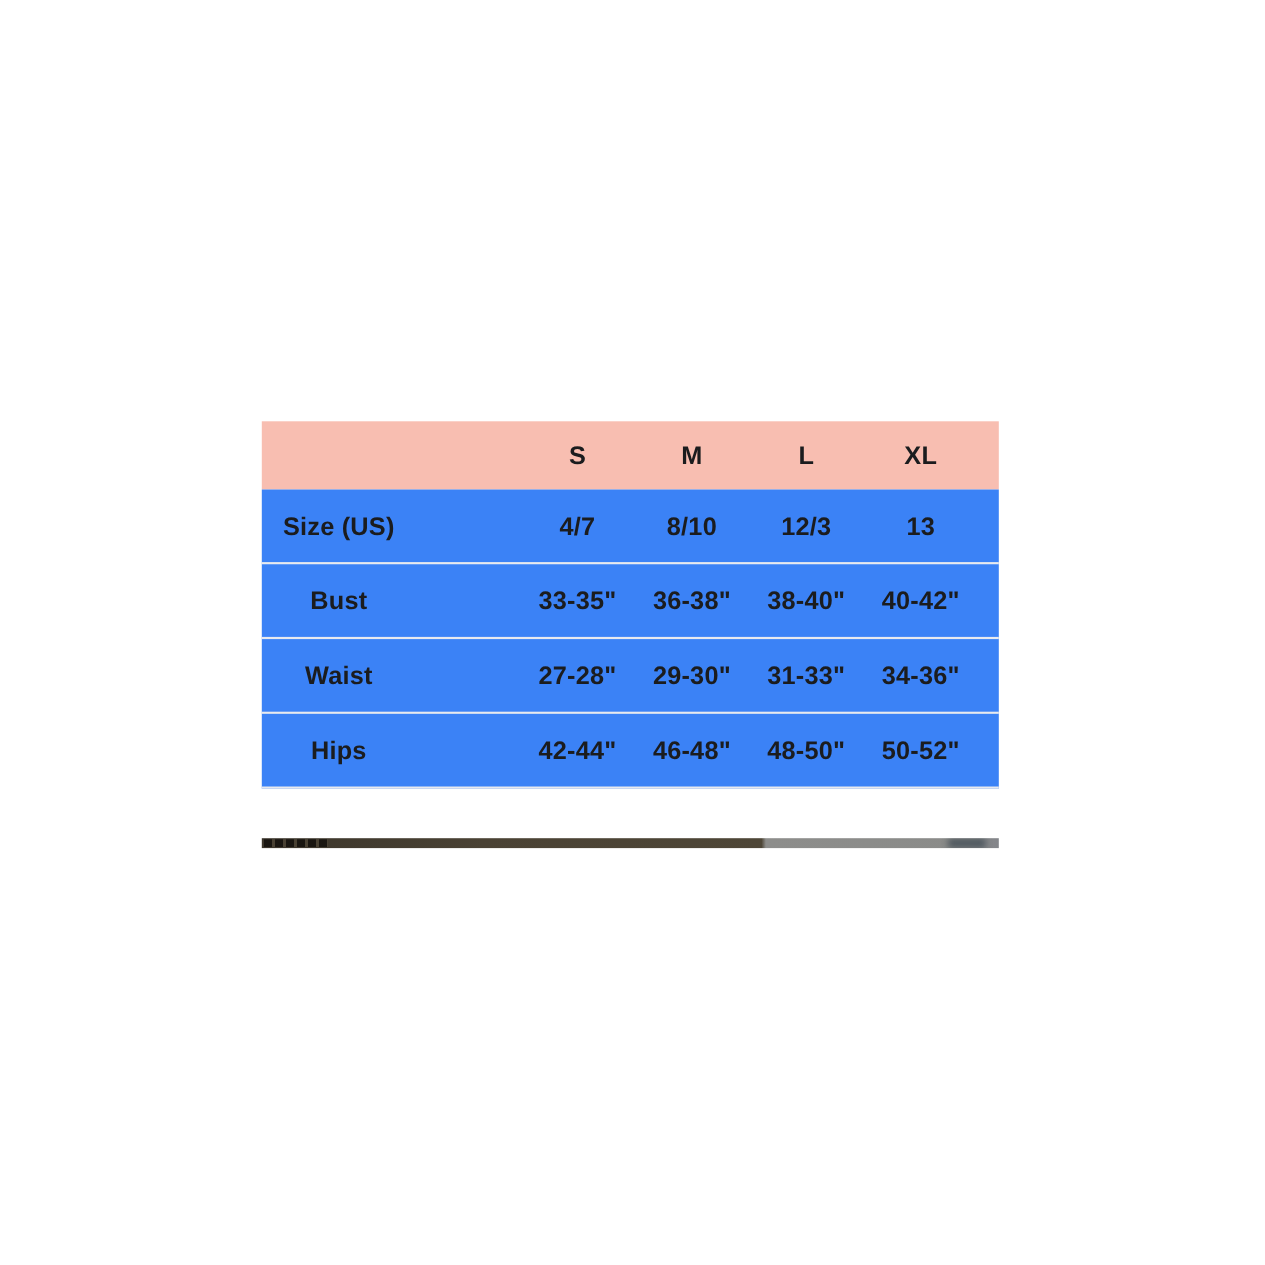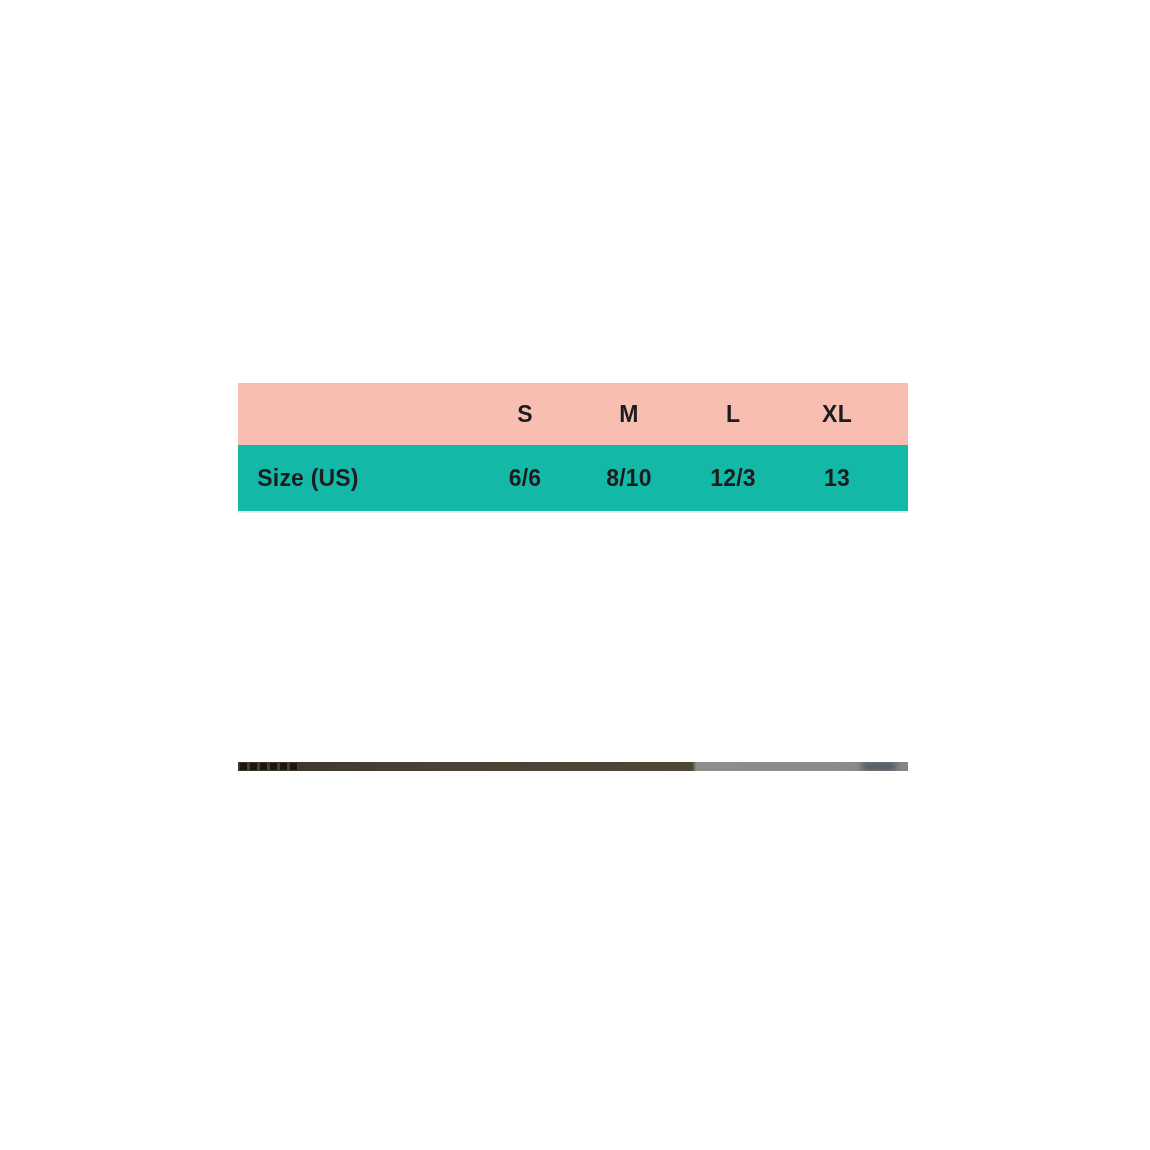--- a/index.html
+++ b/index.html
@@ -27,21 +27,21 @@
     height: 62px;
     background: #F8BEB1;
     display: flex;
     align-items: center;
   }
   .chart-row {
     height: 66px;
     display: flex;
     align-items: center;
     border-bottom: 2px solid #E8EAEF;
-    background: #14b8a6;
+    background: #3b82f6;
   }
   .c-label {
     width: 140px;
     text-align: center;
     font-size: 23px;
     font-weight: 700;
     letter-spacing: 0.2px;
   }
   .c-gap {
     width: 95px;
@@ -106,27 +106,51 @@
     <div class="c-gap"></div>
     <div class="c-val">S</div>
     <div class="c-val">M</div>
     <div class="c-val">L</div>
     <div class="c-val">XL</div>
   </div>
 
   <div class="chart-row">
     <div class="c-label">Size (US)</div>
     <div class="c-gap"></div>
-    <div class="c-val">6/6</div>
+    <div class="c-val">4/7</div>
     <div class="c-val">8/10</div>
     <div class="c-val">12/3</div>
     <div class="c-val">13</div>
   </div>
 
+  <div class="chart-row">
+    <div class="c-label">Bust</div>
+    <div class="c-gap"></div>
+    <div class="c-val">33-35"</div>
+    <div class="c-val">36-38"</div>
+    <div class="c-val">38-40"</div>
+    <div class="c-val">40-42"</div>
+  </div>
 
+  <div class="chart-row">
+    <div class="c-label">Waist</div>
+    <div class="c-gap"></div>
+    <div class="c-val">27-28"</div>
+    <div class="c-val">29-30"</div>
+    <div class="c-val">31-33"</div>
+    <div class="c-val">34-36"</div>
+  </div>
 
+  <div class="chart-row">
+    <div class="c-label">Hips</div>
+    <div class="c-gap"></div>
+    <div class="c-val">42-44"</div>
+    <div class="c-val">46-48"</div>
+    <div class="c-val">48-50"</div>
+    <div class="c-val">50-52"</div>
+  </div>
 
 </div>
 
 <div class="photo-strip">
   <div class="strip-marks"></div>
   <div class="strip-smudge"></div>
 </div>
 
 </body></html>

